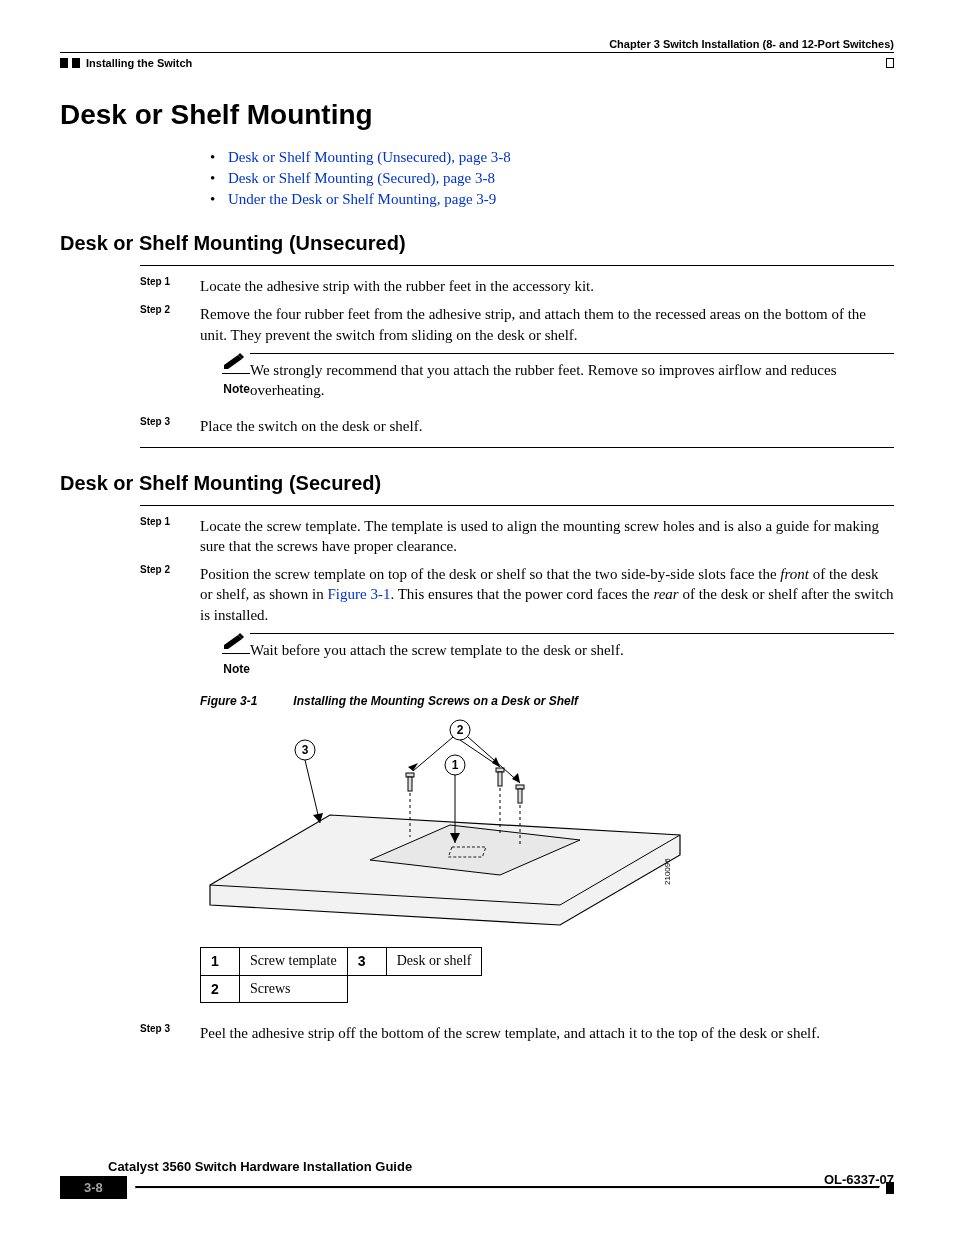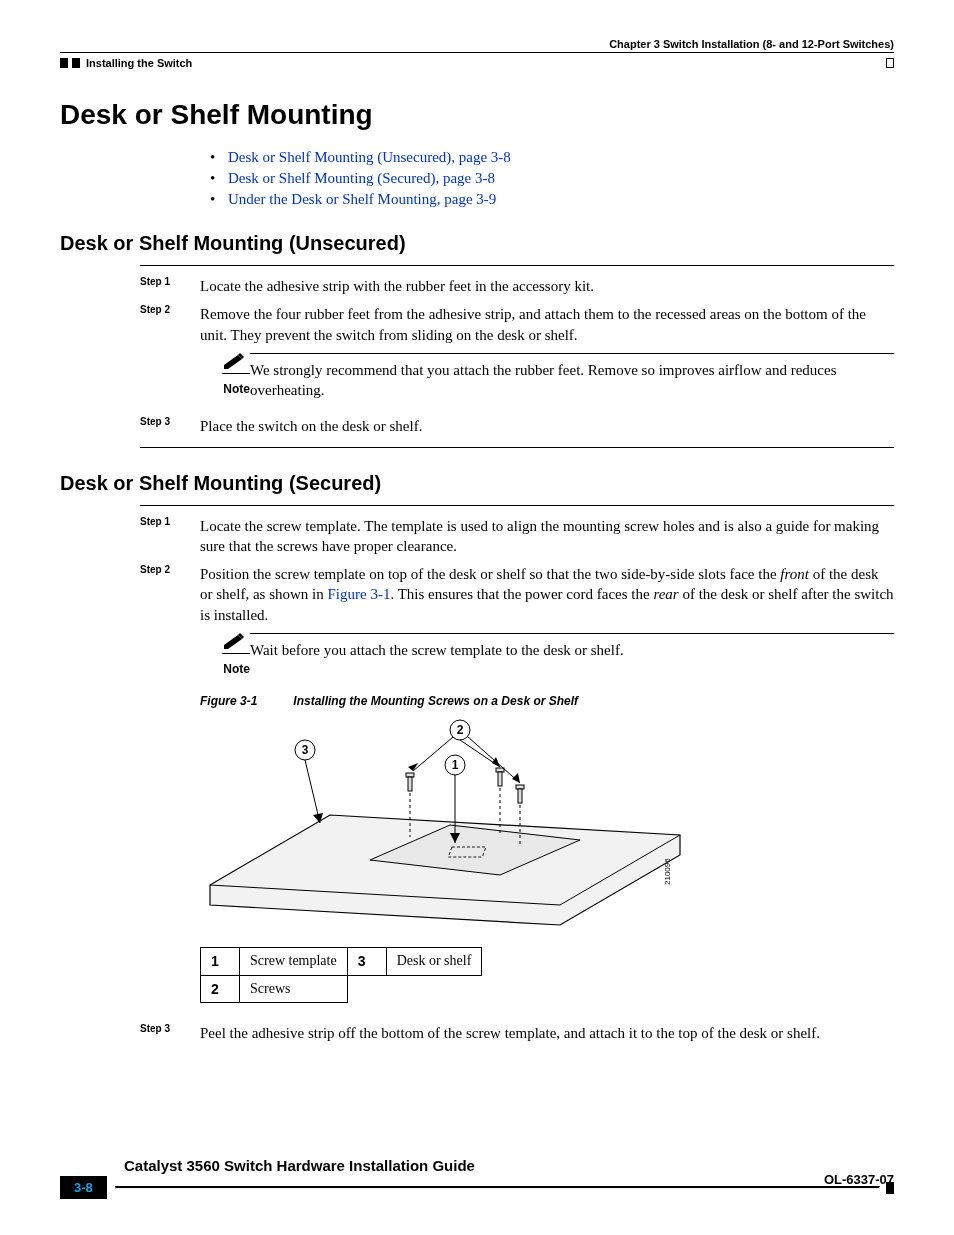--- a/index.html
+++ b/index.html
@@ -157,35 +157,35 @@
   }
   .footer {
     position: absolute;
     left: 60px;
     right: 60px;
     bottom: 36px;
   }
   .footer-title {
     font-family: Arial, Helvetica, sans-serif;
     font-weight: bold;
-    font-size: 15px;
-    margin-left: 64px;
+    font-size: 13px;
+    margin-left: 48px;
     margin-bottom: 2px;
   }
   .footer-bar {
     display: flex;
     align-items: center;
   }
   .page-badge {
     background: #000;
-    color: #0ea5e9;
+    color: #a3a3a3;
     font-family: Arial, Helvetica, sans-serif;
     font-weight: bold;
     font-size: 13px;
-    padding: 4px 14px;
+    padding: 4px 24px;
     margin-right: 8px;
   }
   .footer-line {
     flex: 1;
     border-top: 2px solid #000;
     margin: 0;
   }
   .footer-tick {
     width: 8px; height: 12px; background:#000; margin-left:6px;
   }

